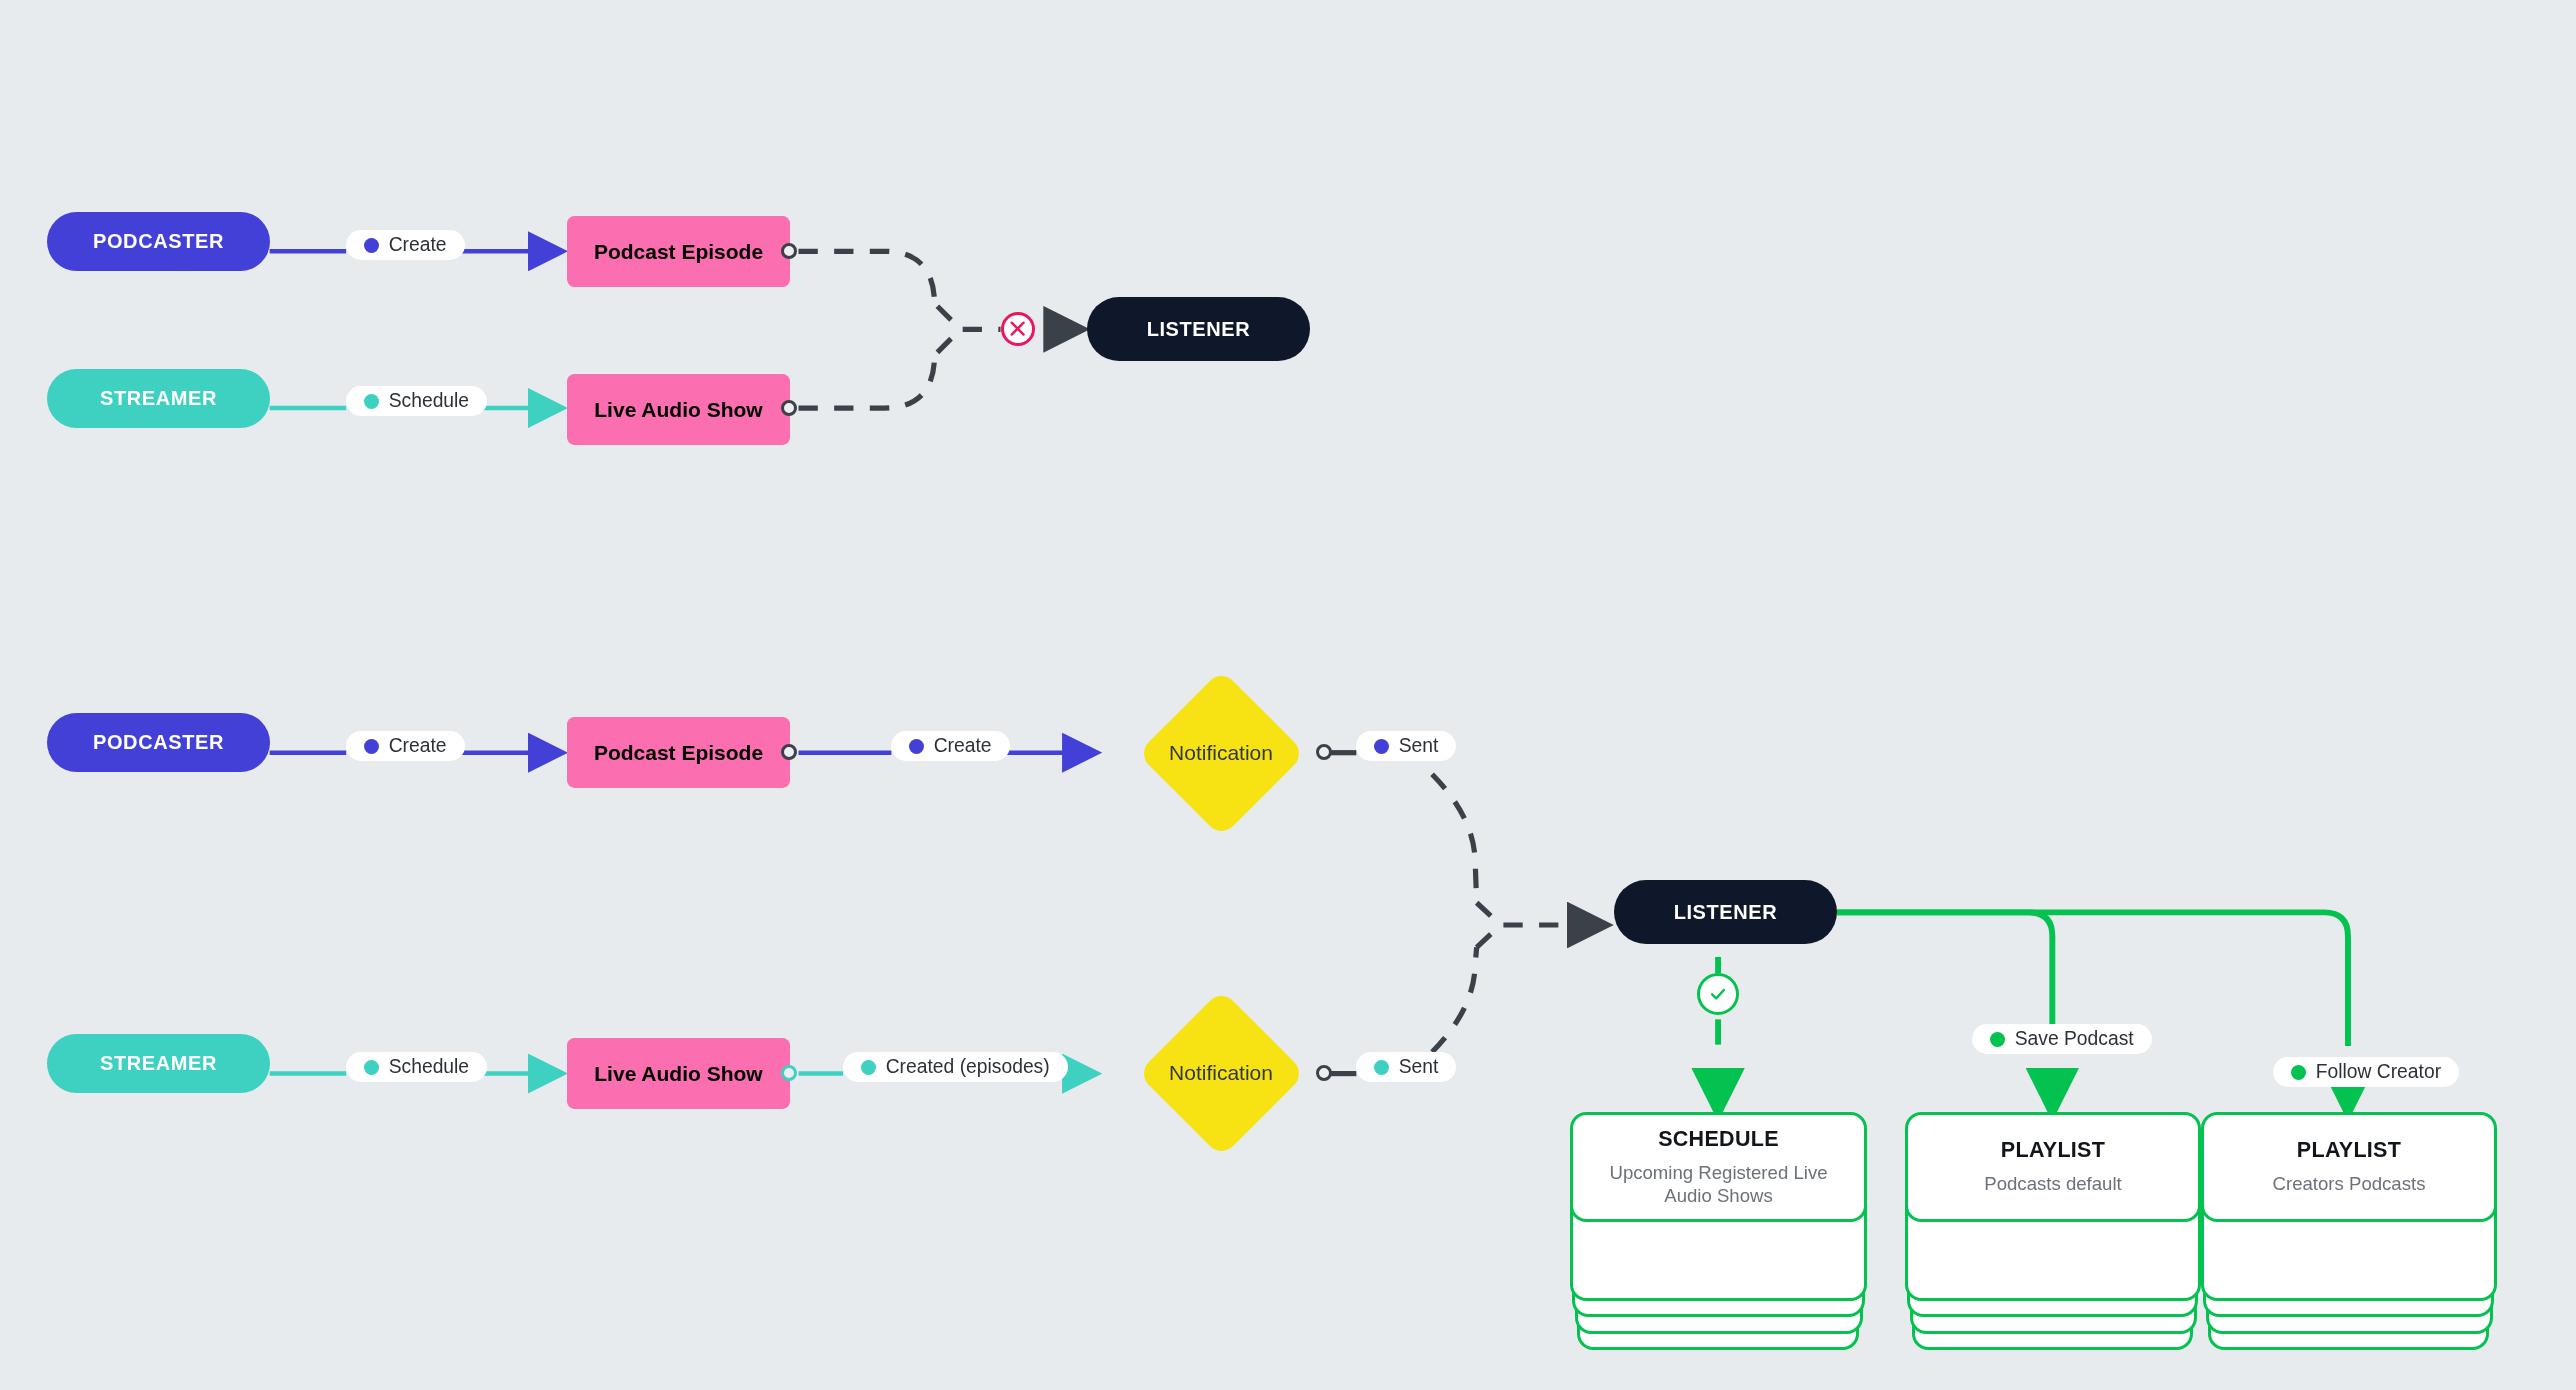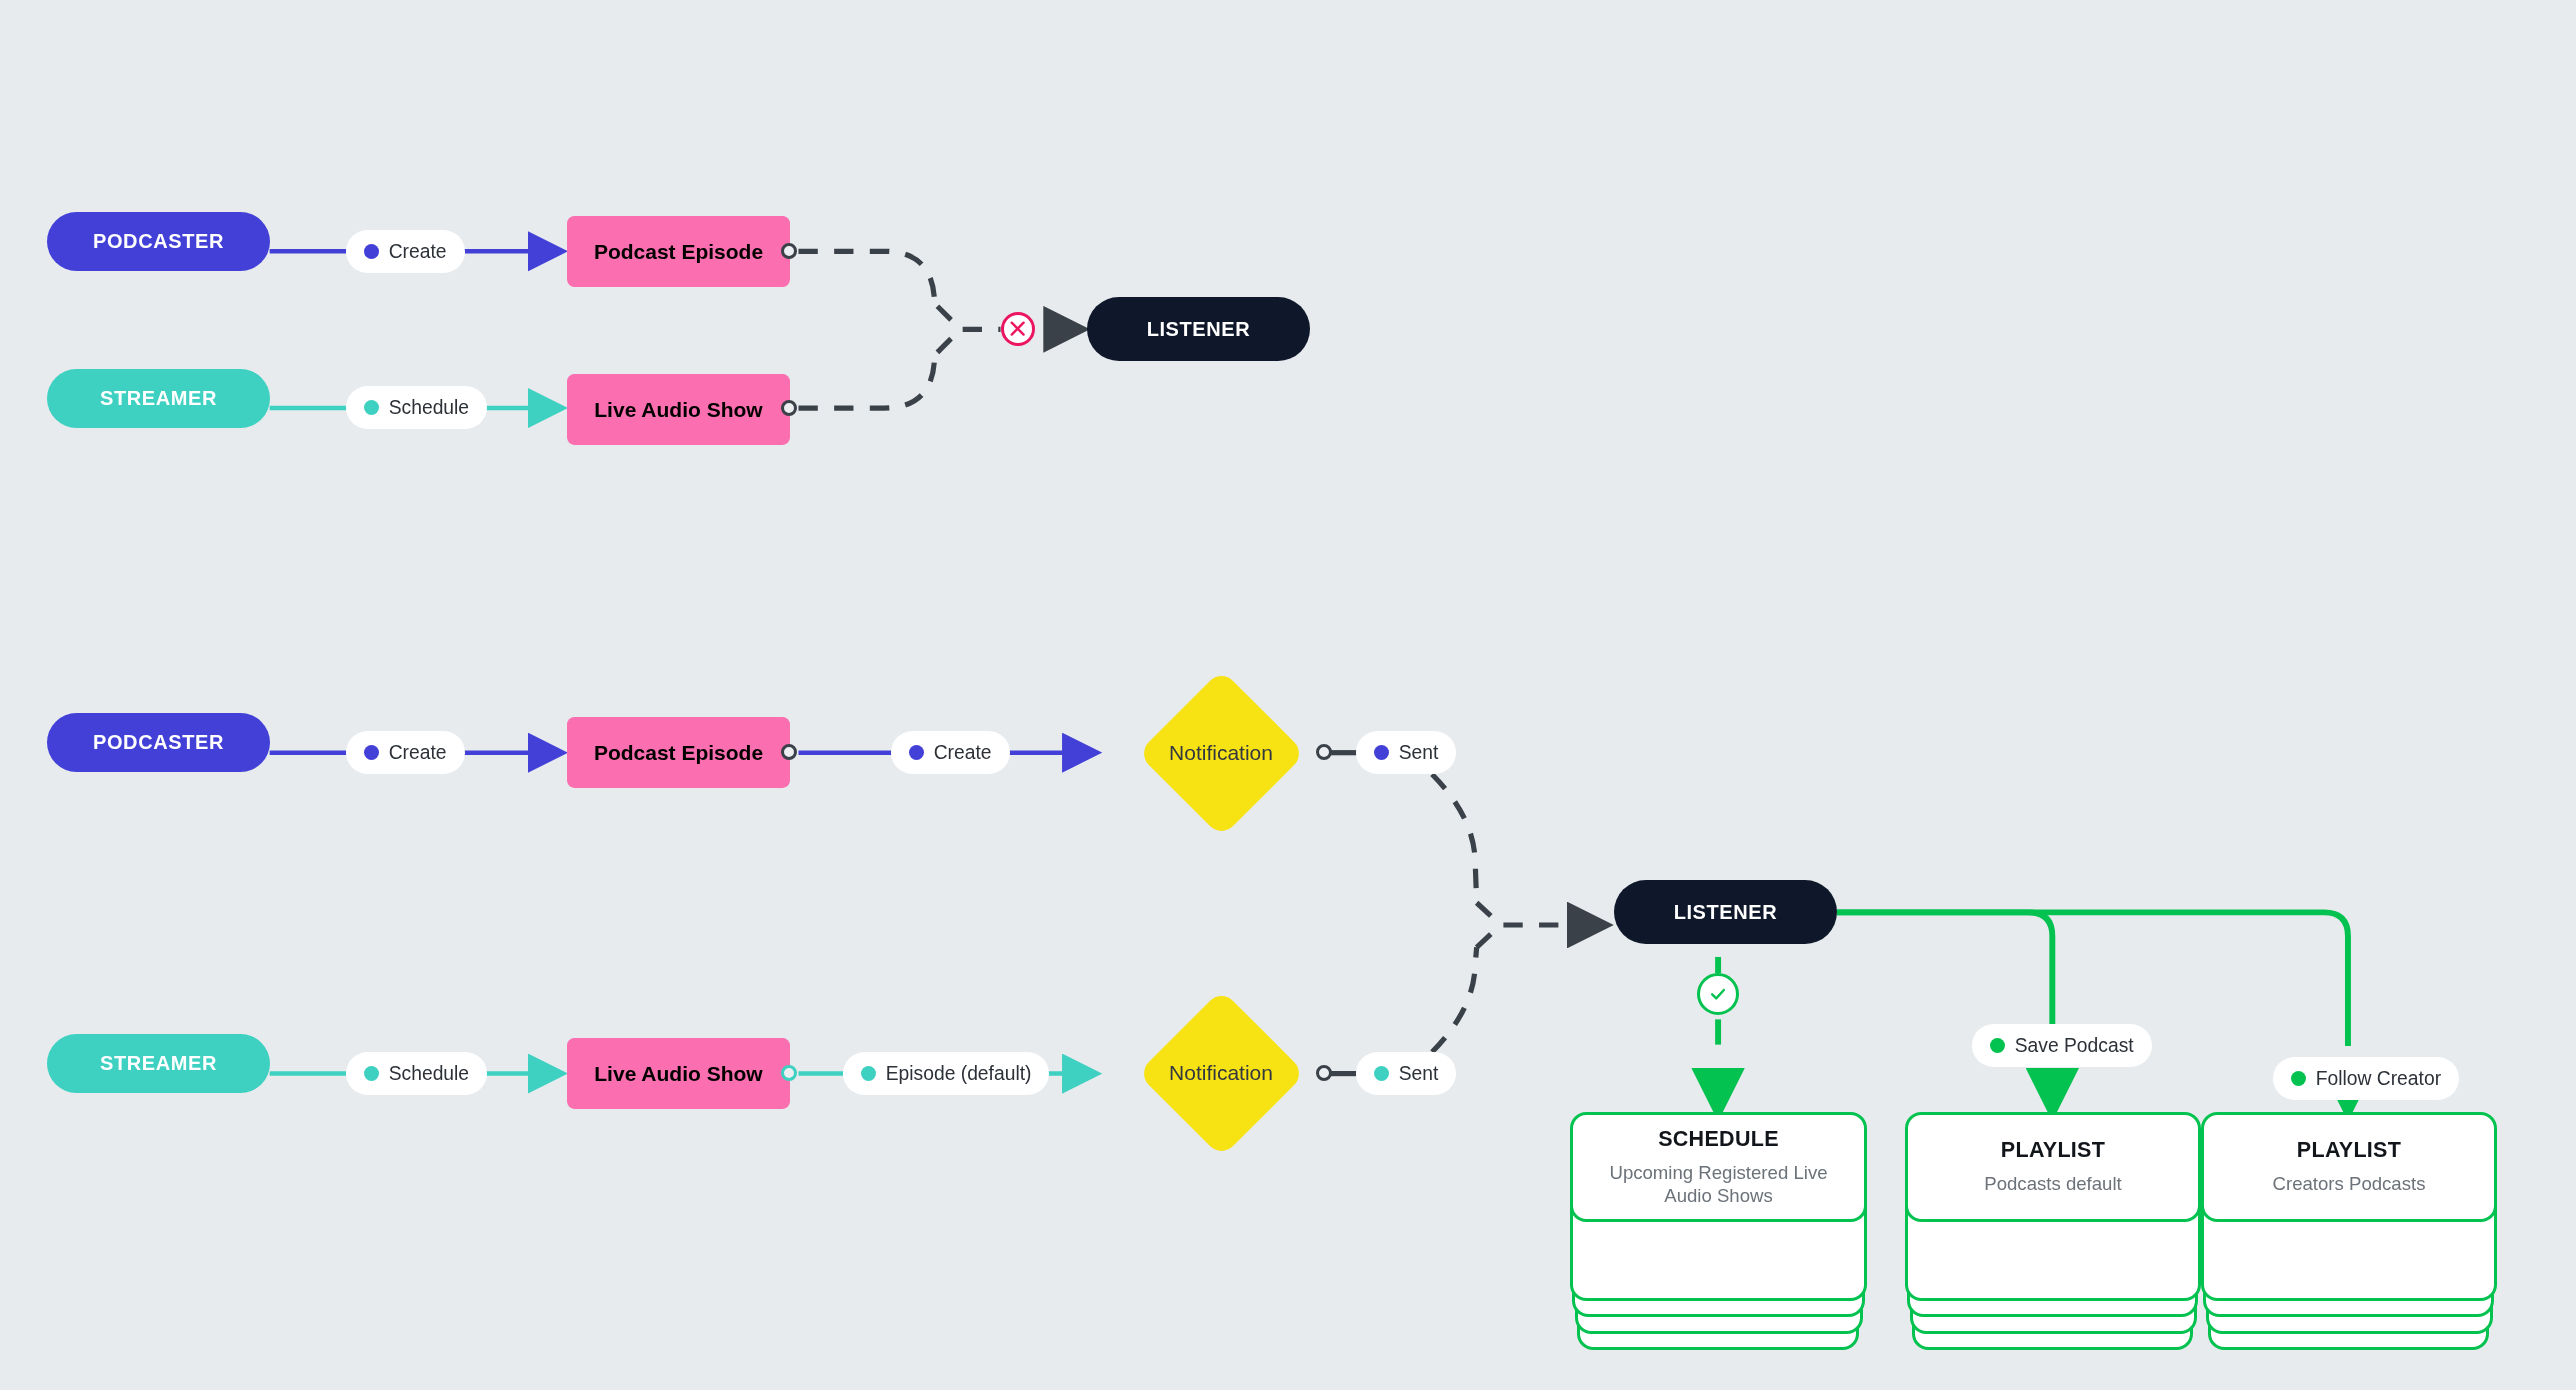--- a/index.html
+++ b/index.html
@@ -57,21 +57,21 @@
     position: absolute; left: 0; top: 0; width: 100%; height: 100%;
     display: flex; align-items: center; justify-content: center;
     font-size: 21px; color: #32383f; font-weight: 400; white-space: nowrap;
   }
 
   
   .chip {
     position: absolute;
     background: #ffffff;
     border-radius: 742px;
-    height: 43px;
+    height: 30px;
     display: flex; align-items: center; gap: 9.7px;
     padding: 0 18px;
     font-size: 19.3px; color: #2c3138; white-space: nowrap;
   }
   .chip .dot { width: 15px; height: 15px; border-radius: 50%; flex: 0 0 auto; }
   .dot-blue  { background: #4340d8; }
   .dot-teal  { background: #3ed0c0; }
   .dot-green { background: #04c24f; }
 
   
@@ -285,21 +285,21 @@
   </div>
   <div class="ring teal" style="left:781px; top:1065px;"></div>
 
   <div class="chip" style="left:891px; top:731px;">
     <span class="dot dot-blue"></span>
     <span>Create</span>
   </div>
 
   <div class="chip" style="left:843px; top:1052px;">
     <span class="dot dot-teal"></span>
-    <span>Episode (default)</span>
+    <span>Created (episodes)</span>
   </div>
 
   <div class="diamond-wrap" style="left:1102px; top:634px; width:238px; height:238px;">
     <div class="diamond-shape"></div>
     <div class="diamond-label">Notification</div>
   </div>
   <div class="ring" style="left:1316px; top:744px;"></div>
 
   <div class="diamond-wrap" style="left:1102px; top:954px; width:238px; height:238px;">
     <div class="diamond-shape"></div>

